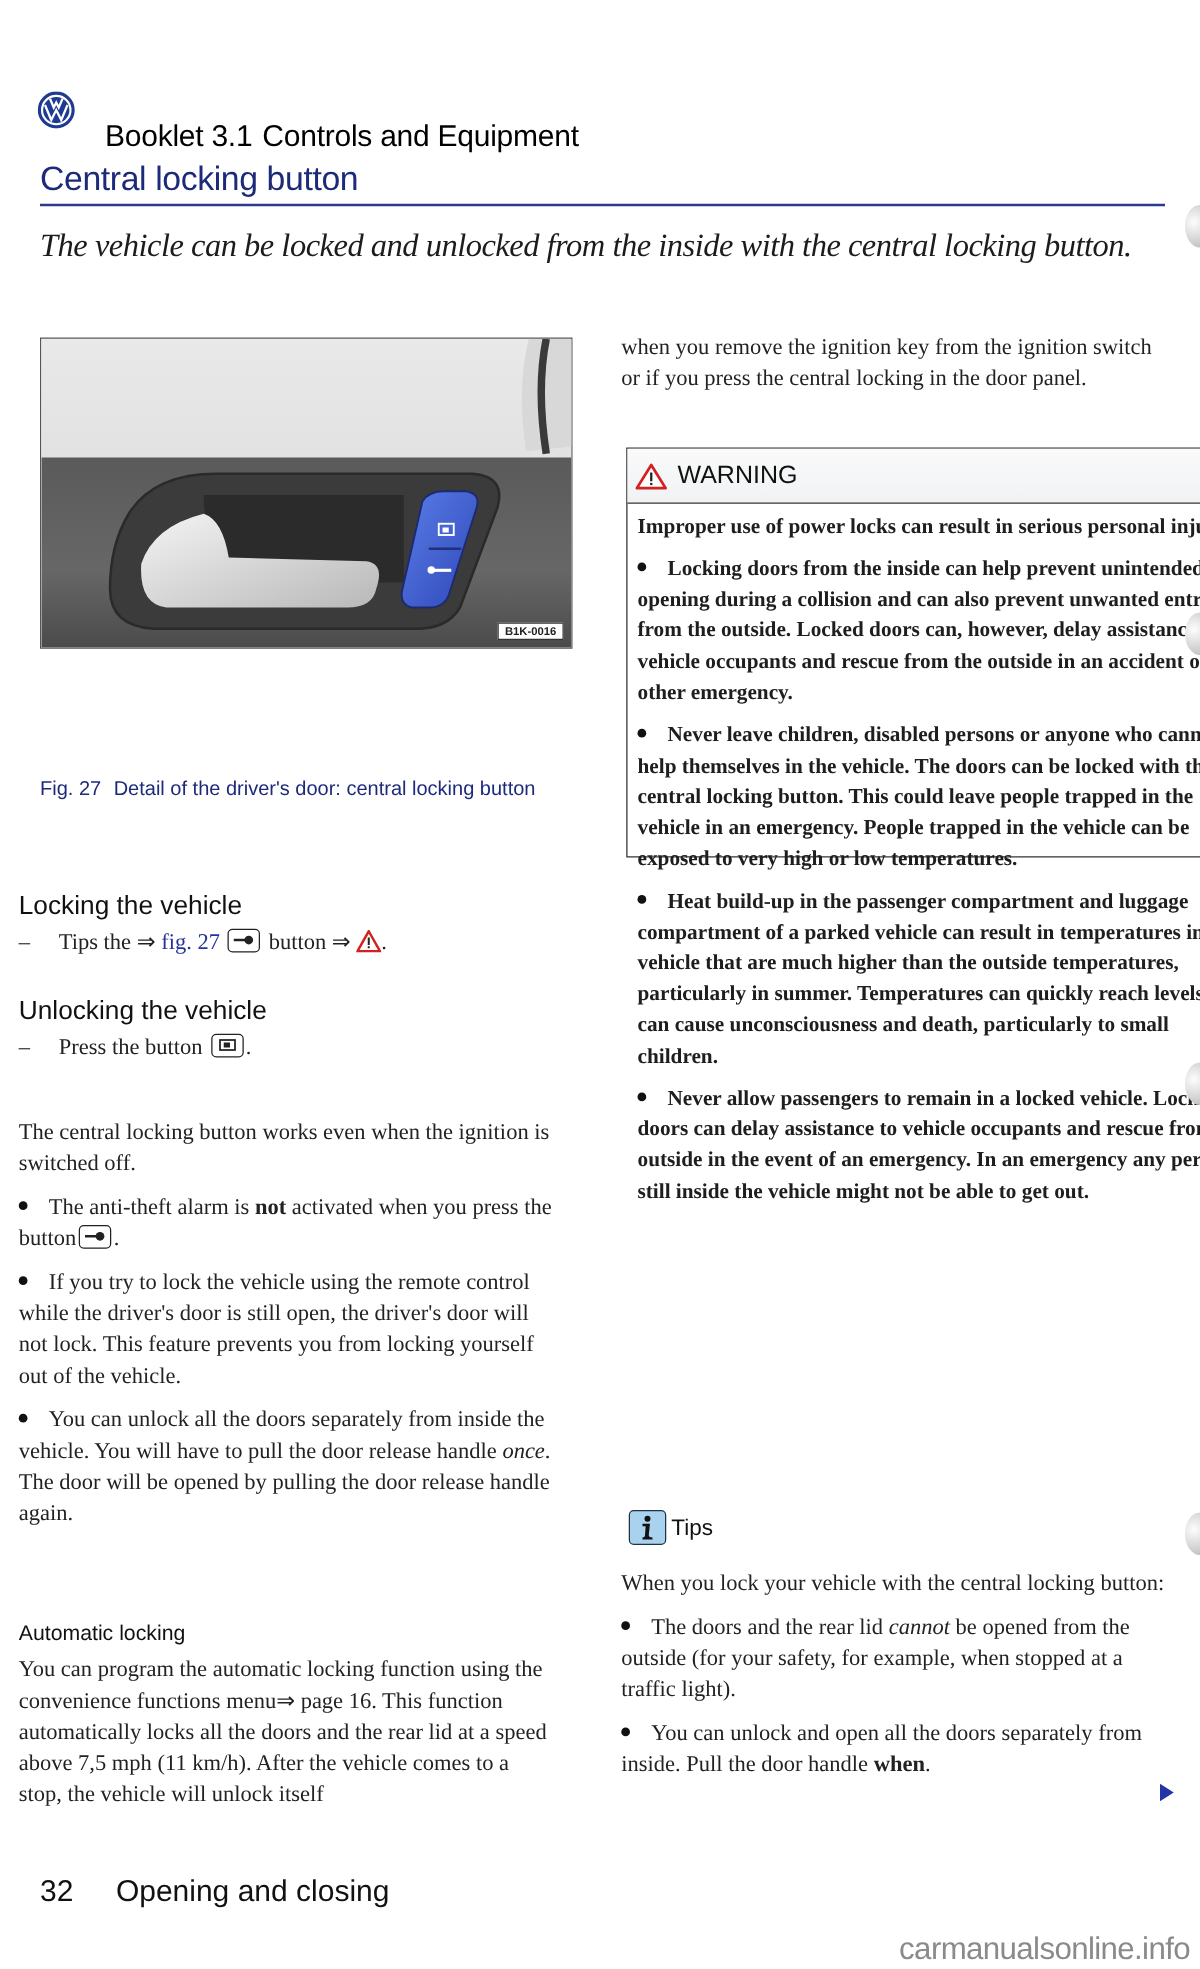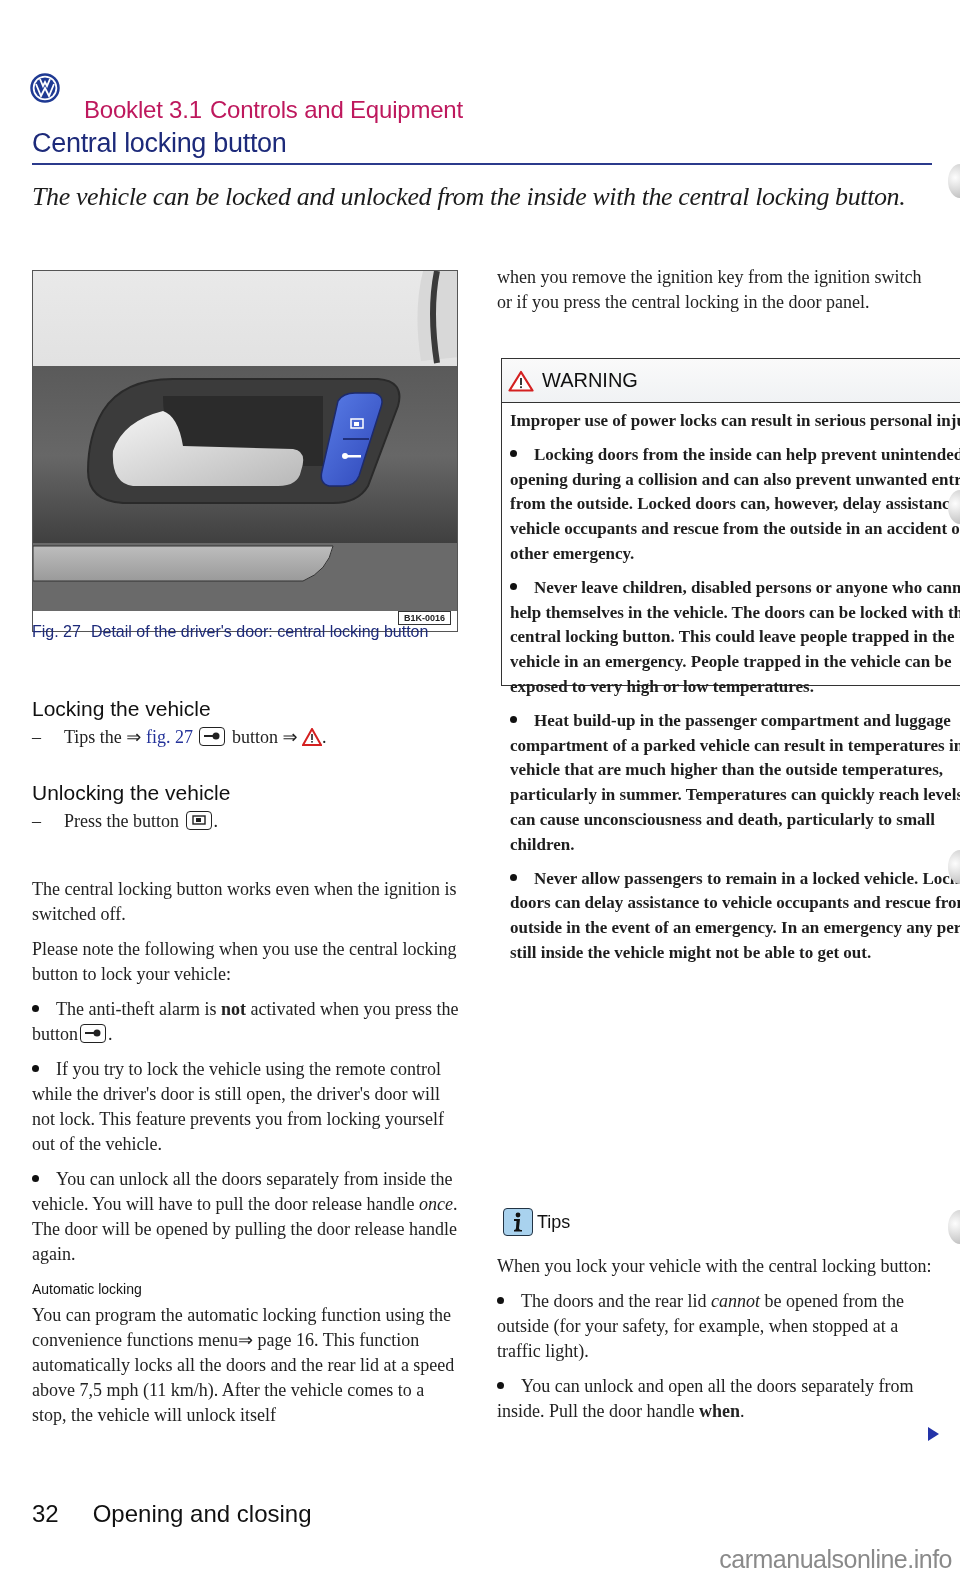--- a/index.html
+++ b/index.html
@@ -2,50 +2,50 @@
 <html><head>
   <meta charset="utf-8">
   <style>
     * { box-sizing: border-box; margin: 0; padding: 0; }
     html, body { width: 960px; height: 1575px; background: #ffffff; overflow: hidden; }
     body { position: relative; font-family: "DejaVu Serif", "Liberation Serif", serif; color: #1a1a1a; }
 
     
     .booklet-header { position: absolute; left: 30px; top: 52px; display: flex; align-items: center; }
     .vw-logo { width: 30px; height: 30px; margin-right: 24px; }
-    .booklet-title { font-family: "Liberation Sans", sans-serif; font-size: 24px; color: #be185d; letter-spacing: -0.2px; margin-top: 44px; }
+    .booklet-title { font-family: "Liberation Sans", sans-serif; font-size: 24px; color: #000000; letter-spacing: -0.2px; margin-top: 44px; }
     .booklet-title .num { margin-right: 8px; }
 
     .section-title { position: absolute; left: 32px; top: 128px; font-family: "Liberation Sans", sans-serif; font-size: 27px; color: #1d2a7a; letter-spacing: -0.3px; }
     .section-rule { position: absolute; left: 32px; top: 163px; width: 900px; height: 2px; background: #2b3a8c; }
 
     .intro { position: absolute; left: 32px; top: 178px; width: 900px; font-family: "Liberation Serif", serif; font-style: italic; font-size: 26px; line-height: 38px; color: #1c1c1c; letter-spacing: -0.4px; }
 
     
-    .figure { position: absolute; left: 32px; top: 270px; width: 426px; height: 362px; border: 1px solid #555; overflow: hidden; }
+    .figure { position: absolute; left: 32px; top: 270px; width: 426px; height: 249px; border: 1px solid #555; overflow: hidden; }
     .figure svg { display: block; }
     .fig-code { position: absolute; right: 6px; bottom: 6px; background: #fff; border: 1px solid #333; font-family: "Liberation Sans", sans-serif; font-weight: bold; font-size: 9px; padding: 1px 5px; color: #222; }
 
     .fig-caption { position: absolute; left: 32px; top: 620px; width: 430px; font-family: "Liberation Sans", sans-serif; font-size: 16px; line-height: 24px; color: #1d2a7a; }
     .fig-caption .fig-num { margin-right: 10px; }
 
     
-    .col-left { position: absolute; left: 32px; width: 430px; }
+    .col-left { position: absolute; left: 15px; width: 430px; margin-top: 16px; }
     .subhead { font-family: "Liberation Sans", sans-serif; font-size: 21px; color: #111; }
     .body { font-family: "Liberation Serif", serif; font-size: 18px; line-height: 25px; color: #222; }
     .step { display: flex; }
     .step .dash { width: 32px; }
     .bul { position: relative; }
     .bul::before { content: ""; display: inline-block; width: 7px; height: 7px; border-radius: 50%; background: #111; margin-right: 17px; vertical-align: middle; position: relative; top: -2px; }
     .link { color: #24339a; }
     .keybox { display: inline-block; border: 1.5px solid #222; border-radius: 4px; width: 26px; height: 19px; vertical-align: -3px; position: relative; margin: 0 2px; }
     .keybox svg { position: absolute; left: 2px; top: 2px; }
     .warn-tri { display: inline-block; vertical-align: -3px; }
 
-    .automatic-head { font-family: "Liberation Sans", sans-serif; font-size: 14px; color: #111; }
+    .automatic-head { font-family: "Liberation Sans", sans-serif; font-size: 17px; color: #111; }
 
     .page-footer { position: absolute; left: 32px; top: 1500px; font-family: "Liberation Sans", sans-serif; font-size: 24px; color: #111; }
     .page-footer .pnum { margin-right: 34px; }
 
     
     .col-right { position: absolute; left: 497px; width: 435px; }
 
     .warning-box { position: absolute; left: 501px; top: 358px; width: 508px; height: 328px; }
     .warning-box { border: 1.5px solid #333; }
     .warning-head { height: 44px; border-bottom: 1.5px solid #333; background: linear-gradient(#fafafa, #f0f2f4); display: flex; align-items: center; padding-left: 6px; }
@@ -166,21 +166,20 @@
             <rect x="4" y="2" width="12" height="8" fill="none" stroke="#222" stroke-width="1.4"></rect>
             <rect x="7" y="4" width="5" height="4" fill="#222"></rect>
           </svg>
       </span><span>.</span>
     </span>
   </div>
 </div>
 
 <div class="col-left body" style="top:877px;">
   <p>The central locking button works even when the ignition is switched off.</p>
-  <p style="margin-top:10px;">Please note the following when you use the central locking button to lock your vehicle:</p>
   <p class="bul" style="margin-top:10px;"><span>The anti-theft alarm is</span> <b>not</b> <span>activated when you press the button</span><span class="keybox"><svg width="20" height="12" viewBox="0 0 20 12">
           <rect x="2" y="5" width="10" height="2" fill="#222"></rect>
           <circle cx="14" cy="6" r="3.5" fill="#222"></circle>
         </svg></span><span>.</span></p>
   <p class="bul" style="margin-top:10px;">If you try to lock the vehicle using the remote control while the driver's door is still open, the driver's door will not lock. This feature prevents you from locking yourself out of the vehicle.</p>
   <p class="bul" style="margin-top:10px;"><span>You can unlock all the doors separately from inside the vehicle. You will have to pull the door release handle</span> <i>once</i><span>. The door will be opened by pulling the door release handle again.</span></p>
 </div>
 
 <div class="col-left" style="top:1281px;">
   <div class="automatic-head">Automatic locking</div>

